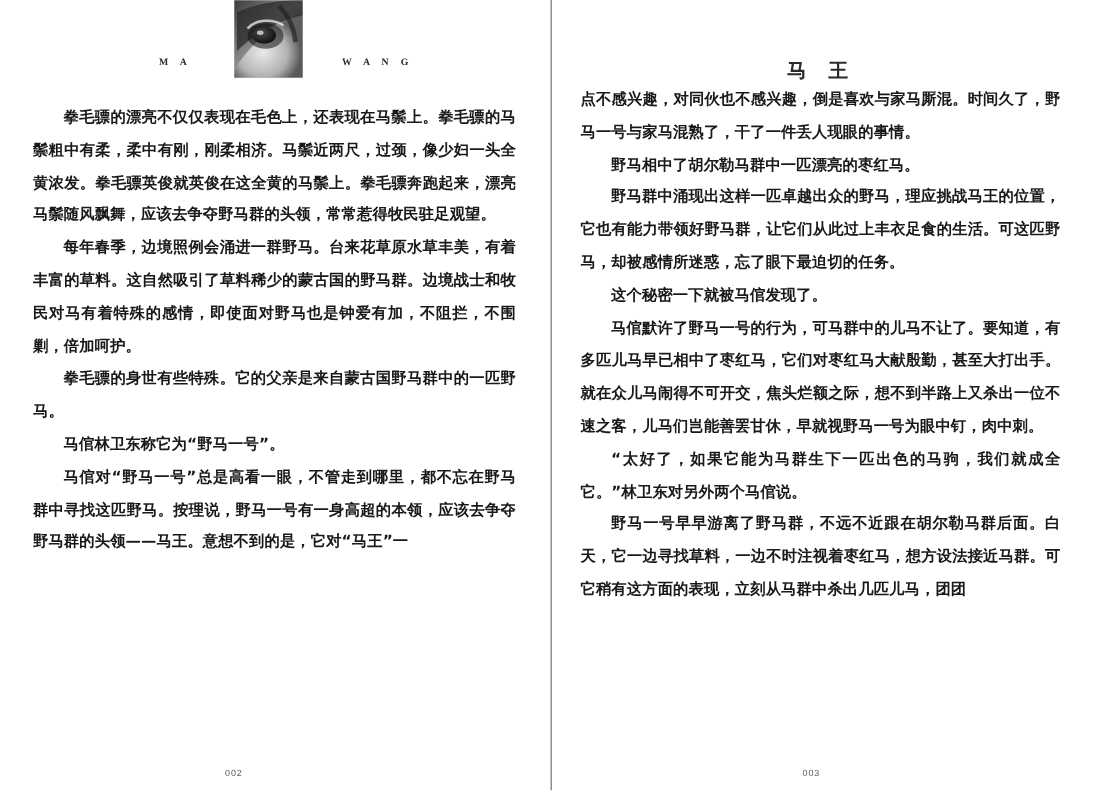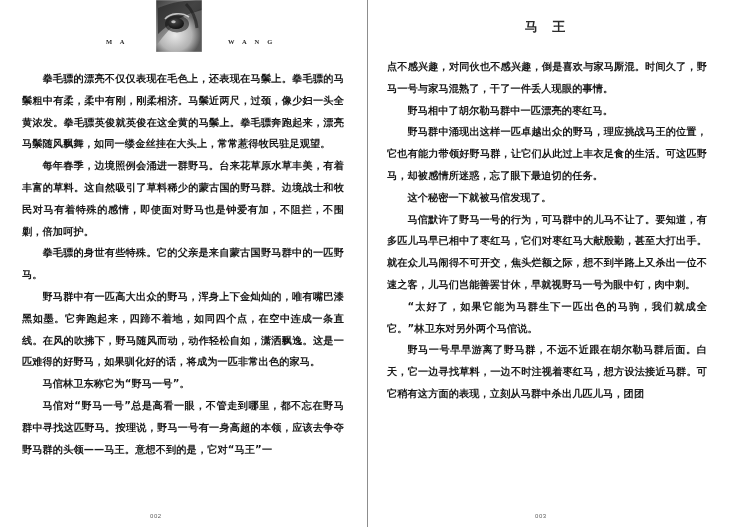--- a/index.html
+++ b/index.html
@@ -73,21 +73,21 @@
   .head-photo svg { display: block; }
 
   
   .page-right {
     padding: 0 22px 0 22px;
   }
 
   .running-head-right {
     height: 56px;
     display: flex;
-    align-items: flex-start;
+    align-items: flex-end;
     justify-content: center;
     padding-top: 18px;
     box-sizing: border-box;
   }
   .rh-title {
     font-family: "DejaVu Sans", "Liberation Sans", sans-serif;
     font-size: 13px;
     letter-spacing: 5px;
     color: #2b2b2b;
     font-weight: 700;
@@ -164,24 +164,23 @@
           <path d="M9 19 C14 13 26 12 33 17" stroke="#efefef" stroke-width="1.6" fill="none" opacity="0.75"></path>
           <path d="M30 4 C36 10 40 18 41 28" stroke="#1a1a1a" stroke-width="3" fill="none" opacity="0.6"></path>
           <rect x="0" y="0" width="46" height="52" fill="none" stroke="#cfcfcf" stroke-width="0.5"></rect>
         </svg>
       </div>
 
       <span class="rh-word wang">W A N G</span>
     </div>
 
     <div class="body-col">
-      <p>拳毛骠的漂亮不仅仅表现在毛色上，还表现在马鬃上。拳毛骠的马鬃粗中有柔，柔中有刚，刚柔相济。马鬃近两尺，过颈，像少妇一头全黄浓发。拳毛骠英俊就英俊在这全黄的马鬃上。拳毛骠奔跑起来，漂亮马鬃随风飘舞，如同一缕金丝挂在大头上，常常惹得牧民驻足观望。</p>
+      <p>拳毛骠的漂亮不仅仅表现在毛色上，还表现在马鬃上。拳毛骠的马鬃粗中有柔，柔中有刚，刚柔相济。马鬃近两尺，过颈，像少妇一头全黄浓发。拳毛骠英俊就英俊在这全黄的马鬃上。拳毛骠奔跑起来，漂亮马鬃随风飘舞，应该去争夺野马群的头领，常常惹得牧民驻足观望。</p>
       <p>每年春季，边境照例会涌进一群野马。台来花草原水草丰美，有着丰富的草料。这自然吸引了草料稀少的蒙古国的野马群。边境战士和牧民对马有着特殊的感情，即使面对野马也是钟爱有加，不阻拦，不围剿，倍加呵护。</p>
       <p>拳毛骠的身世有些特殊。它的父亲是来自蒙古国野马群中的一匹野马。</p>
-      <p>野马群中有一匹高大出众的野马，浑身上下金灿灿的，唯有嘴巴漆黑如墨。它奔跑起来，四蹄不着地，如同四个点，在空中连成一条直线。在风的吹拂下，野马随风而动，动作轻松自如，潇洒飘逸。这是一匹难得的好野马，如果驯化好的话，将成为一匹非常出色的家马。</p>
       <p>马倌林卫东称它为“野马一号”。</p>
       <p>马倌对“野马一号”总是高看一眼，不管走到哪里，都不忘在野马群中寻找这匹野马。按理说，野马一号有一身高超的本领，应该去争夺野马群的头领——马王。意想不到的是，它对“马王”一</p>
     </div>
 
     <div class="folio folio-left">002</div>
   </div>
 
   <div class="page page-right">
 
     <div class="running-head-right">

